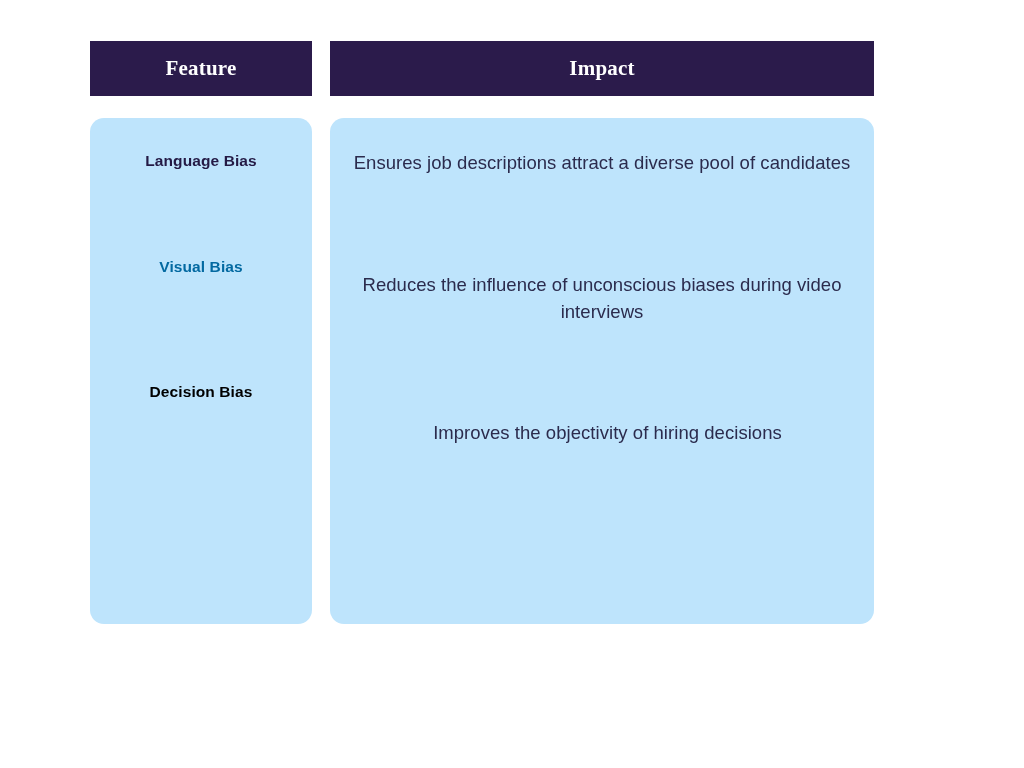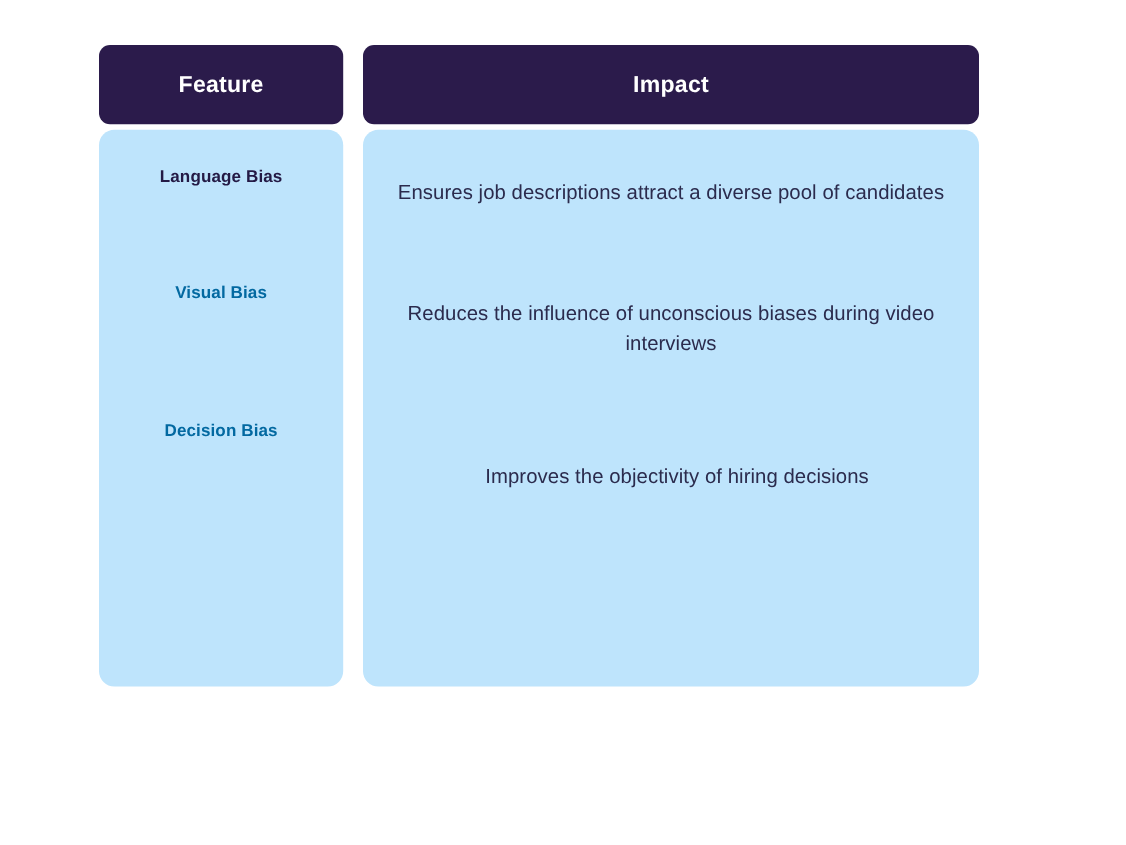--- a/index.html
+++ b/index.html
@@ -24,35 +24,36 @@
     height: 583px;
   }
 
   
   .col {
     position: absolute;
     top: 0;
     height: 100%;
   }
   .col-feature { left: 0px;   width: 222px; }
-  .col-impact  { left: 240px; width: 544px; padding-left: 16px; }
+  .col-impact  { left: 240px; width: 544px; }
 
   
   .header-pill {
     position: absolute;
     top: 0;
     left: 0;
     width: 100%;
-    height: 72px;
+    height: 55px;
     background: #2b1b4b;
-    border-radius: 10px;
+    border-radius: 0;
     display: flex;
     align-items: center;
     justify-content: center;
     box-sizing: border-box;
+    font-family: Liberation Serif, serif;
   }
   .header-label {
     color: #ffffff;
     font-size: 21px;
     font-weight: bold;
     letter-spacing: 0.2px;
     line-height: 1;
   }
 
   
@@ -95,21 +96,21 @@
     font-weight: normal;
     line-height: 1.48;
     letter-spacing: 0.05px;
   }
 
   
   .row-0 { top: 0px;   height: 87px;  }
   .row-1 { top: 87px;  height: 125px; }
   .row-2 { top: 212px; height: 125px; }
 
-  .impact-row-0 { top: 12px;   height: 90px; text-align: center;  }
+  .impact-row-0 { top: 0px;   height: 90px; text-align: center;  }
   .impact-row-1 { top: 90px;  height: 180px; }
   .impact-row-2 { top: 270px; height: 90px;  }
 </style>
 </head>
 <body style="background: rgb(255, 255, 255);">
 
 <div id="table-wrap">
 
   <div class="col col-feature">
 
@@ -121,21 +122,21 @@
 
       <div class="cell row-0">
         <span class="cell-feature-text" style="color: rgb(36, 26, 69);">Language Bias</span>
       </div>
 
       <div class="cell row-1">
         <span class="cell-feature-text" style="color: #0369a1;">Visual Bias</span>
       </div>
 
       <div class="cell row-2">
-        <span class="cell-feature-text" style="color: #0369a1;">Decision Bias</span>
+        <span class="cell-feature-text" style="color: #000000;">Decision Bias</span>
       </div>
 
     </div>
   </div>
 
   <div class="col col-impact">
 
     <div class="header-pill" style="background: rgb(43, 27, 75);">
       <span class="header-label" style="color: rgb(255, 255, 255);">Impact</span>
     </div>

